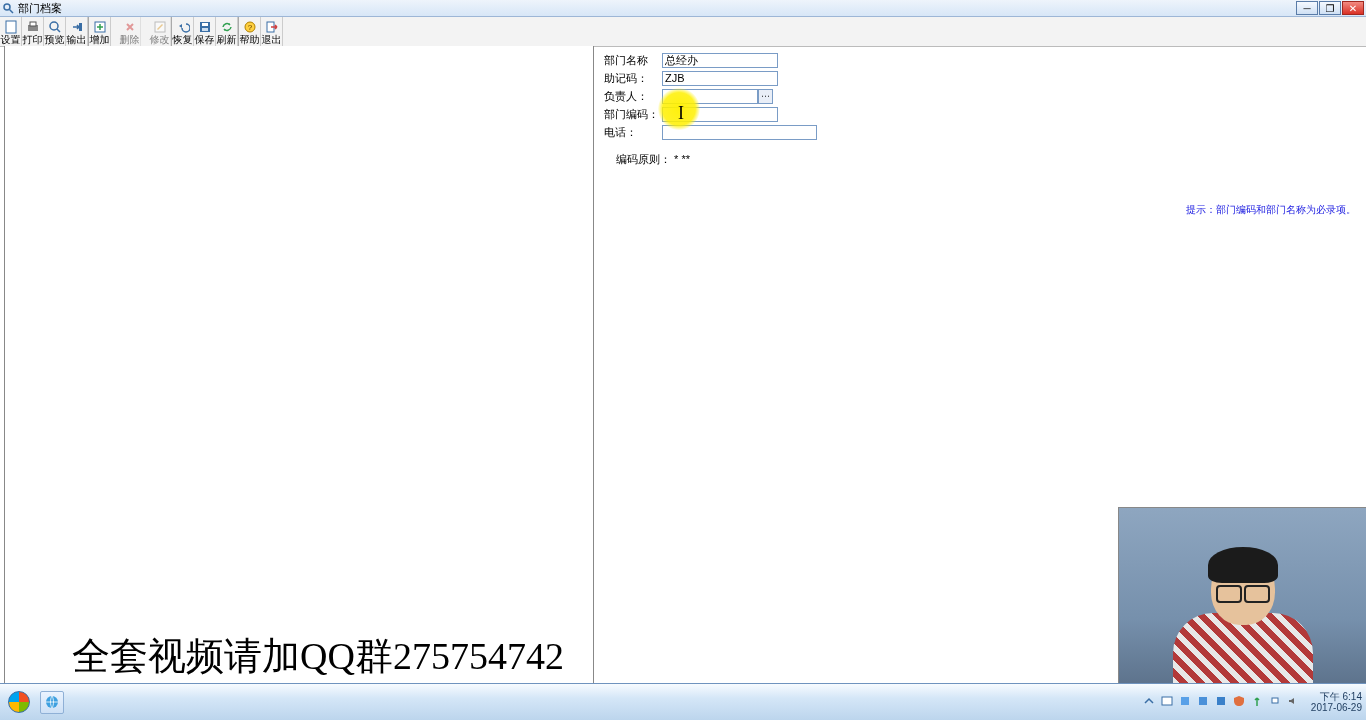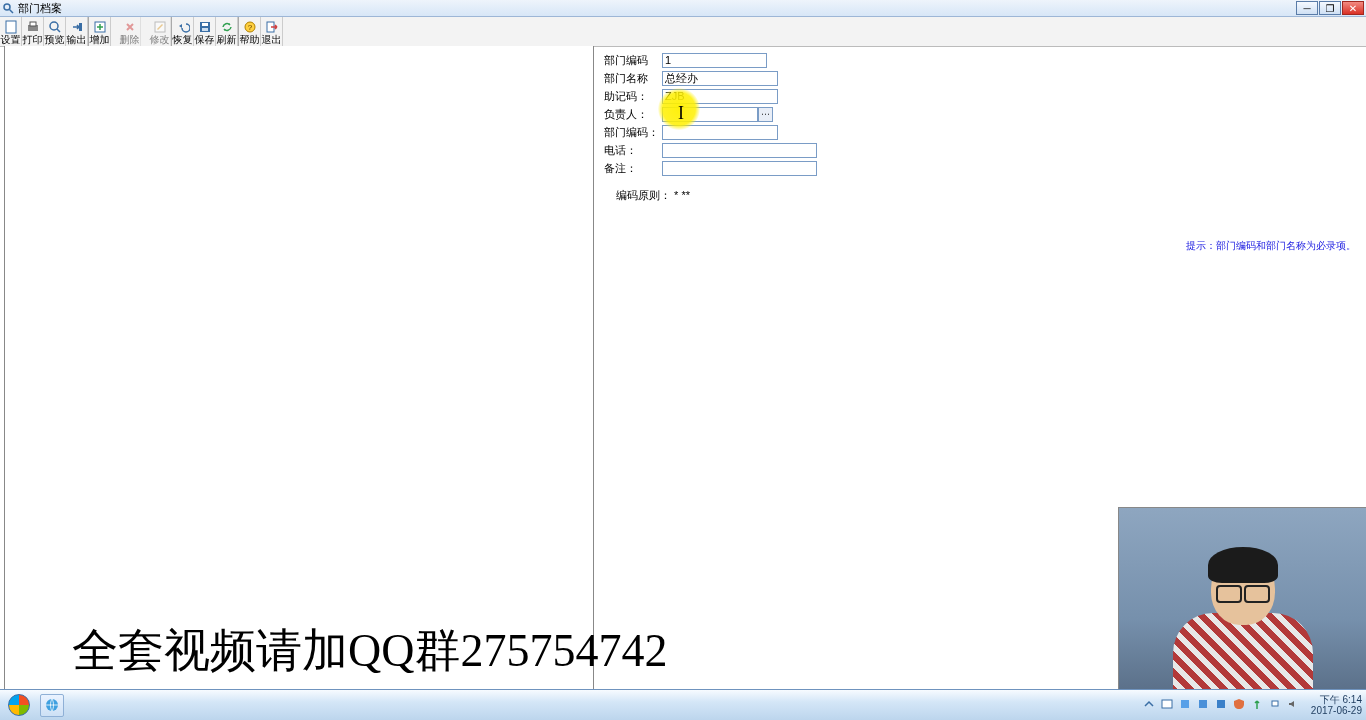--- a/index.html
+++ b/index.html
@@ -138,21 +138,21 @@
   color: #000;
   z-index: 51;
   pointer-events: none;
   font-family: serif;
 }
 
 .watermark {
   position: absolute;
   left: 72px;
   bottom: 38px;
-  font-size: 46px;
+  font-size: 38px;
   font-family: "KaiTi","STKaiti",serif;
   color: #000;
 }
 .webcam {
   position: absolute;
   right: 0; bottom: 27px;
   width: 248px; height: 186px;
   background: #6f8caa;
   border-top: 1px solid #888;
   border-left: 1px solid #888;
@@ -168,21 +168,21 @@
 .webcam .glasses { position:absolute; top:42px; left:50%; transform:translateX(-50%); width:54px; height:14px;}
 .webcam .glasses::before,.webcam .glasses::after{content:"";position:absolute;width:22px;height:14px;border:2px solid #222;border-radius:4px;top:0;}
 .webcam .glasses::before{left:0;} .webcam .glasses::after{right:0;}
 .webcam .body { width:140px; height:80px; position:absolute; bottom:0; left:50%; transform:translateX(-50%);
   background: repeating-linear-gradient(45deg,#b33939 0 6px,#e8e8e8 6px 12px);
   border-radius:40px 40px 0 0;}
 
 .taskbar {
   position: absolute;
   left: 0; right: 0; bottom: 0;
-  height: 31px;
+  height: 37px;
   background: linear-gradient(#f7fbff, #d4e6f7 40%, #bcd5ed);
   border-top: 1px solid #6f93be;
   display: flex;
   align-items: center;
 }
 .start-btn {
   width: 38px; height: 27px;
   display:flex; align-items:center; justify-content:center;
 }
 .start-orb {
@@ -331,48 +331,40 @@
       </span>
       <span class="tlabel">退出</span>
     </div>
   </div>
 
 <div class="content">
   <div class="left-pane"></div>
   <div class="right-pane">
 
     <div class="form-row">
-      <label>部门编码</label>
-      <input type="text" class="inp-small" value="1" style="">
-    </div>
-    <div class="form-row">
       <label>部门名称</label>
       <input type="text" class="inp-mid" value="总经办" style="">
     </div>
     <div class="form-row">
       <label>助记码：</label>
       <input type="text" class="inp-mid" value="ZJB" style="">
     </div>
     <div class="form-row">
       <label>负责人：</label>
       <span class="lookup">
         <input type="text" value="" style="">
         <button>⋯</button>
       </span>
     </div>
     <div class="form-row">
       <label>部门编码：</label>
       <input type="text" class="inp-mid" value="" style="">
     </div>
     <div class="form-row">
       <label>电话：</label>
-      <input type="text" class="inp-long" value="" style="">
-    </div>
-    <div class="form-row">
-      <label>备注：</label>
       <input type="text" class="inp-long" value="" style="">
     </div>
 
     <div class="rule">编码原则： * **</div>
     <div class="hint">提示：部门编码和部门名称为必录项。</div>
   </div>
 </div>
 
 <div class="highlight"></div>
 <div class="text-cursor">I</div>

